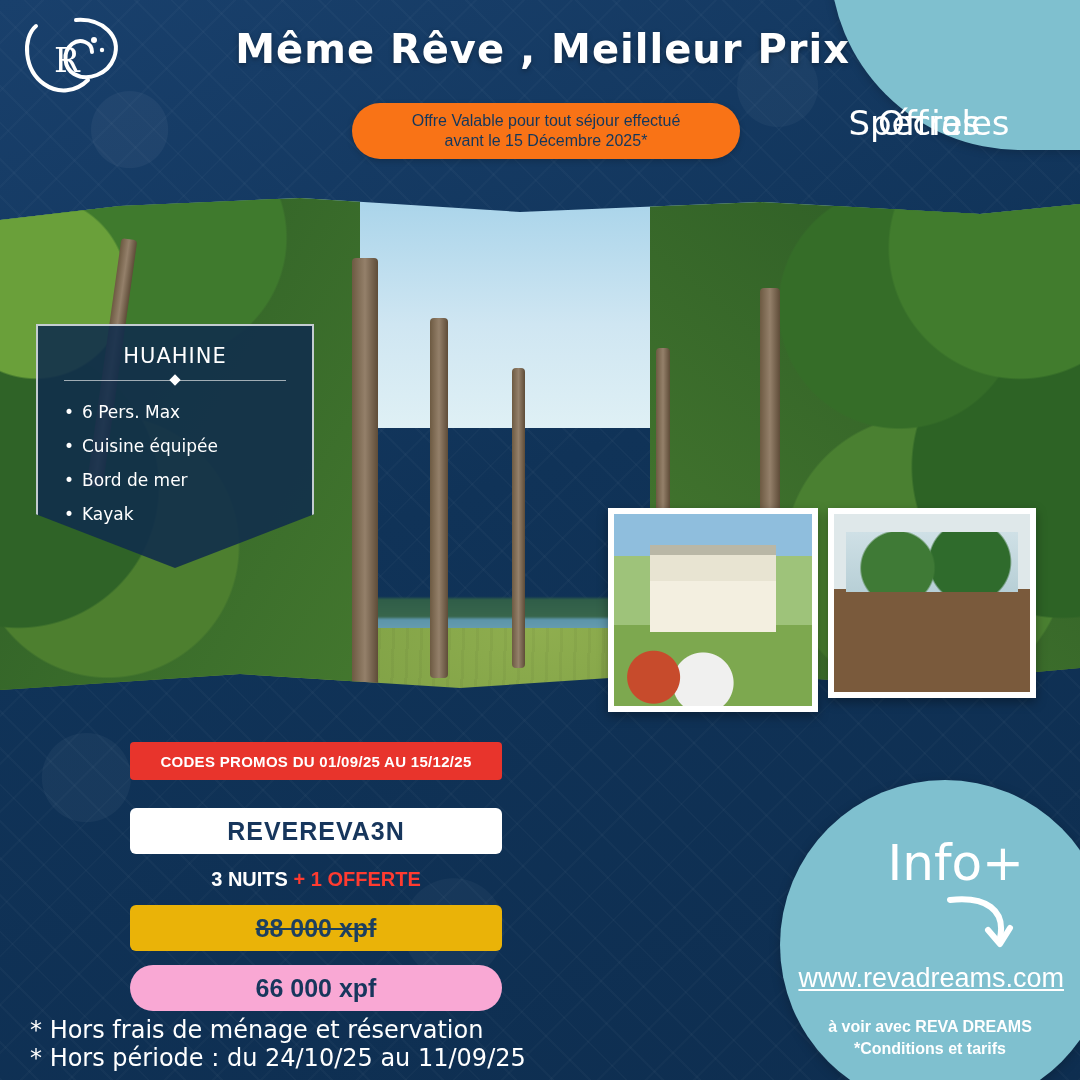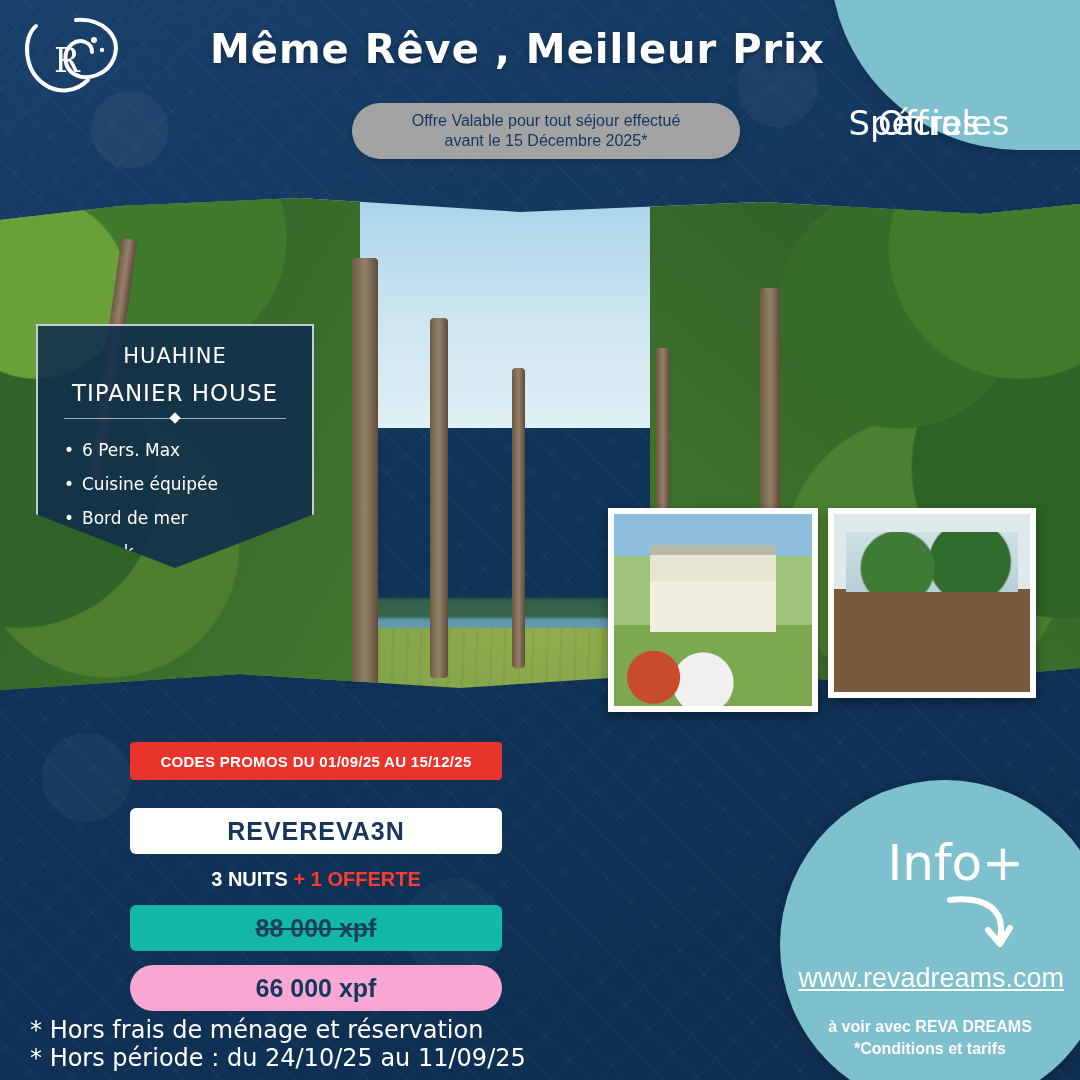--- a/index.html
+++ b/index.html
@@ -27,28 +27,28 @@
       repeating-linear-gradient(45deg, rgba(255,255,255,.022) 0 2px, transparent 2px 26px),
       repeating-linear-gradient(-45deg, rgba(255,255,255,.018) 0 2px, transparent 2px 34px);
   }
   
   .header{position:absolute;left:0;top:0;width:1080px;height:200px;}
   .logo{
     position:absolute;left:18px;top:14px;width:110px;height:92px;
   }
   .logo svg{display:block}
   .headline{
-    position:absolute;left:210px;top:26px;width:640px;text-align:left;
+    position:absolute;left:210px;top:26px;width:640px;text-align:right;
     color:#fff;font-size:40px;letter-spacing:1px;font-weight:bold;
     font-family:"DejaVu Sans",sans-serif;
     text-shadow:0 2px 5px rgba(0,0,0,.35);
   }
   .subpill{
     position:absolute;left:352px;top:103px;width:388px;height:56px;
-    background:#a3a3a3;border-radius:28px;
+    background:#f97316;border-radius:28px;
     display:flex;align-items:center;justify-content:center;flex-direction:column;
     color:#13375d;font-size:16px;line-height:20px;text-align:center;
     box-shadow:0 2px 6px rgba(0,0,0,.2);
   }
   
   .offers{
     position:absolute;right:-40px;top:-80px;width:290px;height:230px;
     background:#7fc0cf;border-radius:0 0 0 190px;
     box-shadow:0 3px 10px rgba(0,0,0,.18);
   }
@@ -168,21 +168,21 @@
   .promo-code{
     margin-top:28px;background:#fff;height:46px;border-radius:6px;
     display:flex;align-items:center;justify-content:center;
     font-size:25px;font-weight:bold;color:#17365c;letter-spacing:1px;
   }
   .promo-nights{
     margin-top:14px;text-align:center;color:#fff;font-size:20px;font-weight:bold;
   }
   .promo-nights .free{color:#ff3b30;}
   .price-old{
-    margin-top:14px;background:#14b8a6;height:46px;border-radius:6px;
+    margin-top:14px;background:#eab308;height:46px;border-radius:6px;
     display:flex;align-items:center;justify-content:center;
     font-size:25px;font-weight:bold;color:#1d3f5f;
     text-decoration:line-through;
   }
   .price-new{
     margin-top:14px;background:#f9a8d4;height:46px;border-radius:24px;
     display:flex;align-items:center;justify-content:center;
     font-size:25px;font-weight:bold;color:#17365c;
   }
   
@@ -251,21 +251,20 @@
   <div class="trunk" style="left:352px;top:60px;width:26px;height:430px;"></div>
   <div class="trunk" style="left:430px;top:120px;width:18px;height:360px;"></div>
   <div class="trunk" style="left:512px;top:170px;width:13px;height:300px;"></div>
   <div class="trunk" style="left:760px;top:90px;width:20px;height:400px;"></div>
   <div class="trunk" style="left:656px;top:150px;width:14px;height:330px;"></div>
   <div class="trunk" style="left:104px;top:40px;width:16px;height:250px;transform:rotate(8deg);"></div>
 </div>
 
 <div class="card">
   <h3>HUAHINE</h3>
-  <h2>TIPANIER HOUSE</h2>
   <div class="divider"></div>
   <ul>
     <li>6 Pers. Max</li>
     <li>Cuisine équipée</li>
     <li>Bord de mer</li>
     <li>Kayak</li>
   </ul>
 </div>
 
 <div class="thumb thumb-a">

